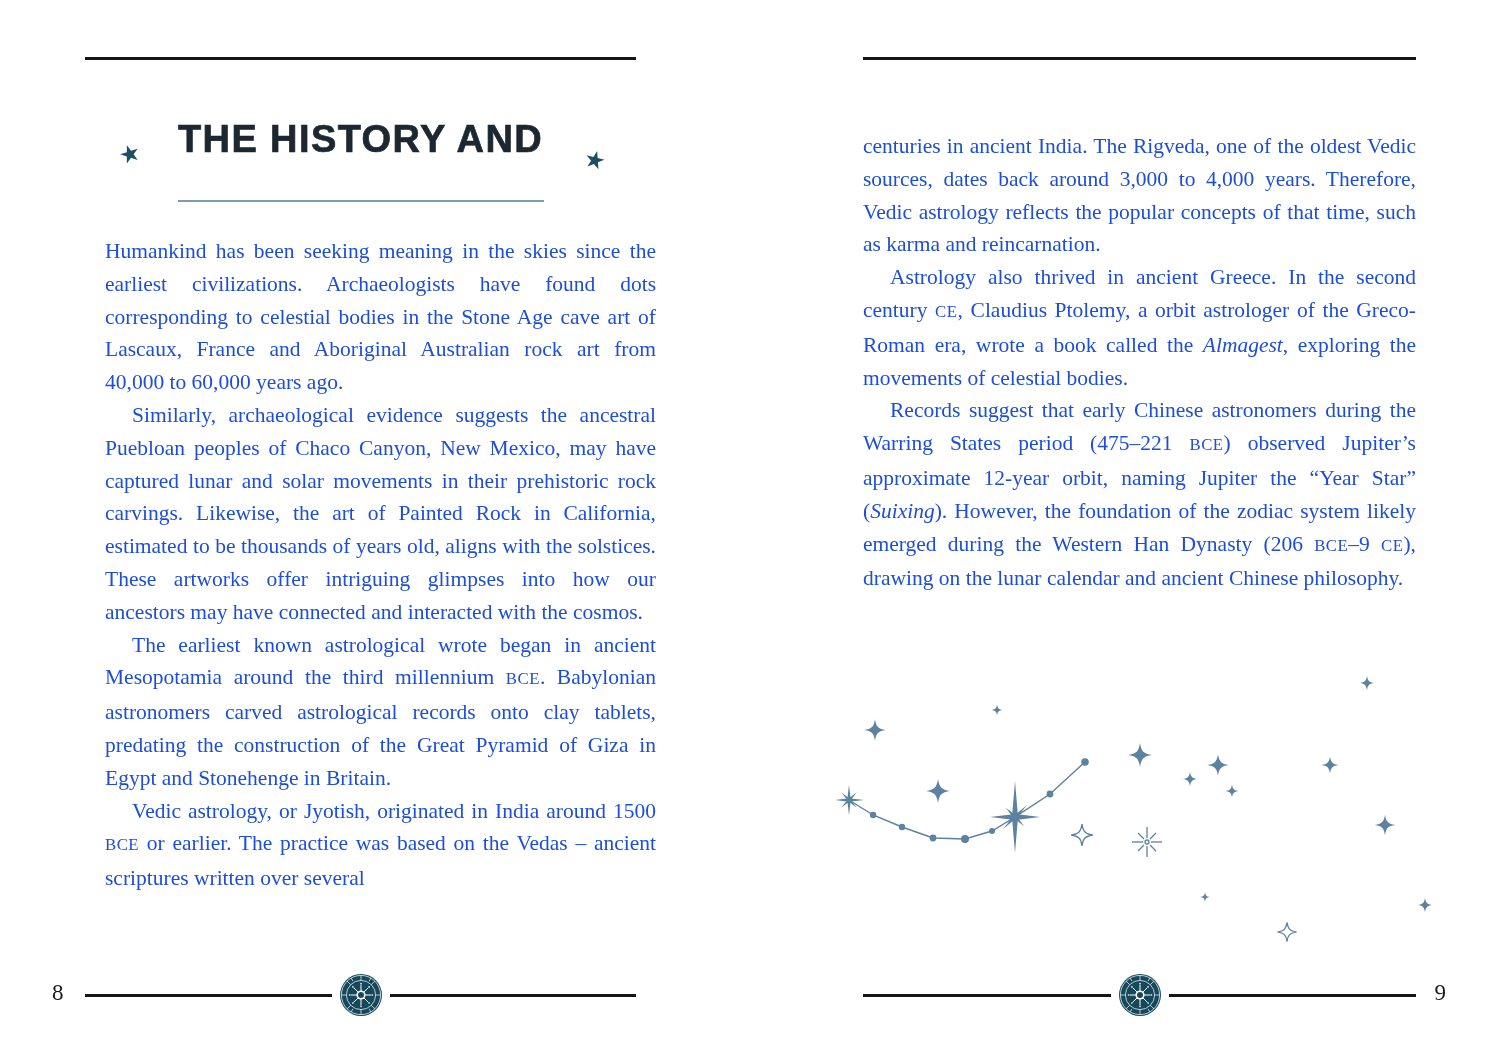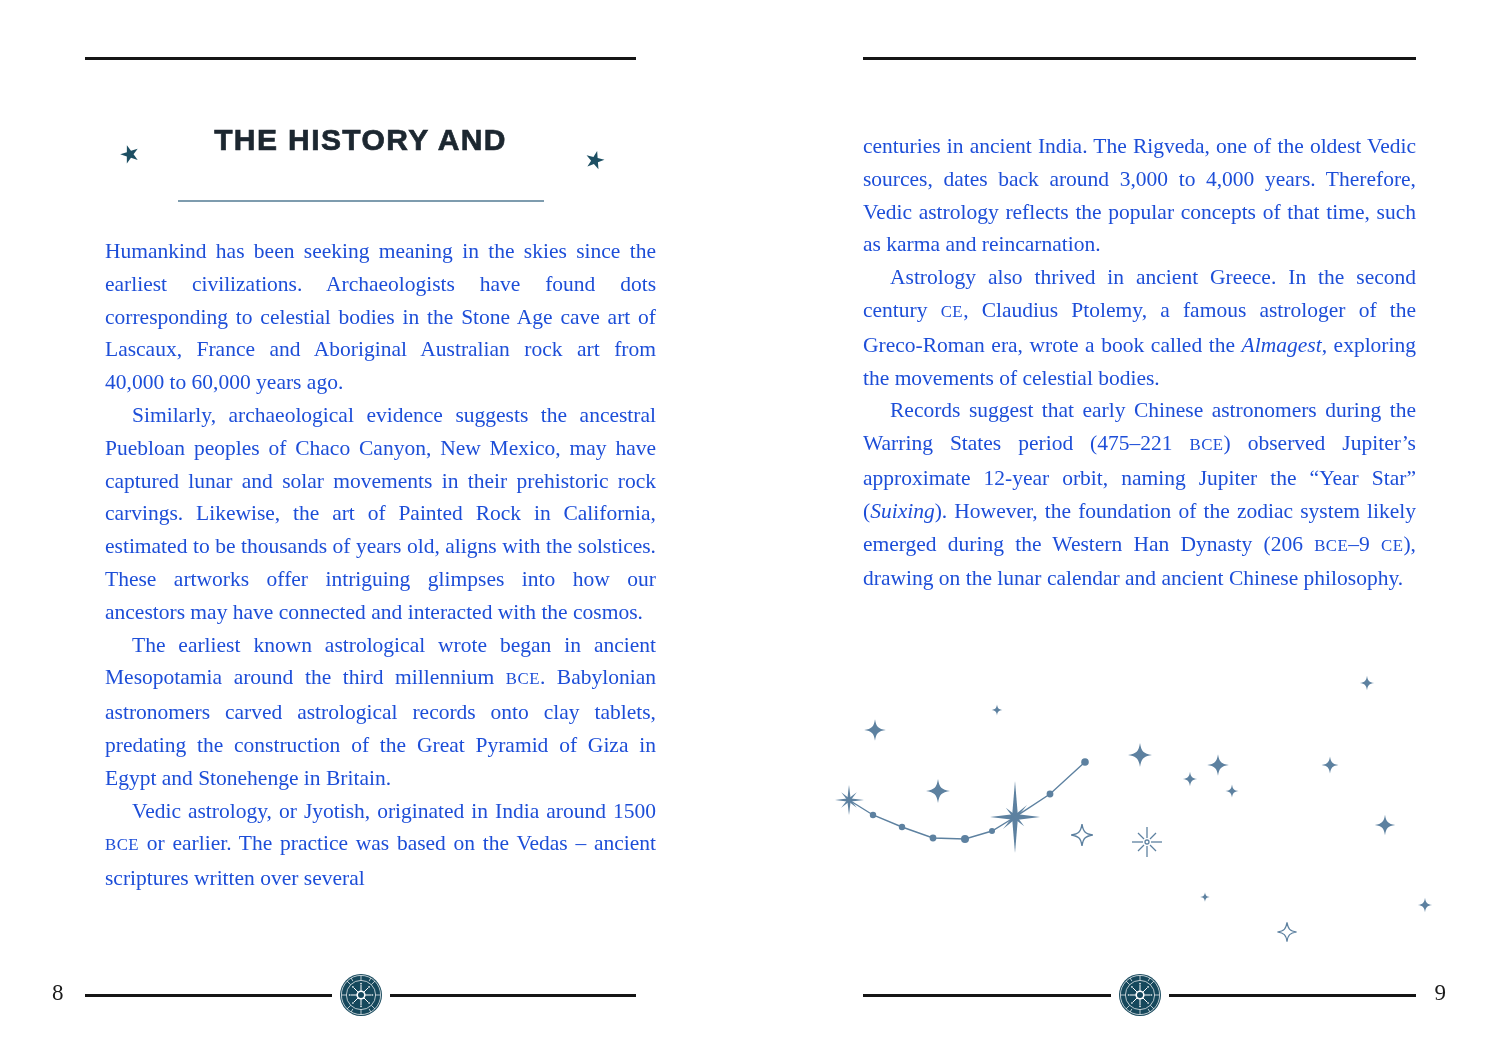--- a/index.html
+++ b/index.html
@@ -34,21 +34,21 @@
   .title-block {
     position: absolute;
     top: 124px; left: 0;
     width: 100%;
     text-align: center;
   }
   .title-line {
     font-family: "Liberation Sans", "DejaVu Sans", sans-serif;
     font-weight: 700;
     -webkit-text-stroke: 0.7px #1c2730;
-    font-size: 30px;
+    font-size: 38px;
     line-height: 31px;
     letter-spacing: 1.4px;
     color: #1c2730;
   }
   .title-star {
     position: absolute;
     color: #1d4f63;
     font-size: 24px;
     line-height: 24px;
   }
@@ -175,21 +175,21 @@
     </svg>
     <div class="footer-line"></div>
   </div>
 </div>
 
 <div class="page page-right">
   <div class="top-rule"></div>
 
   <div class="body-block right-body">
       <p class="body-para"><span>centuries in ancient India. The Rigveda, one of the oldest Vedic sources, dates back around 3,000 to 4,000 years. Therefore, Vedic astrology reflects the popular concepts of that time, such as karma and reincarnation.</span></p>
-      <p class="body-para indent"><span>Astrology also thrived in ancient Greece. In the second century </span><span class="smallcaps">CE</span><span>, Claudius Ptolemy, a famous astrologer of the Greco-Roman era, wrote a book called the </span><span class="italic">Almagest</span><span>, exploring the movements of celestial bodies.</span></p>
+      <p class="body-para indent"><span>Astrology also thrived in ancient Greece. In the second century </span><span class="smallcaps">CE</span><span>, Claudius Ptolemy, a orbit astrologer of the Greco-Roman era, wrote a book called the </span><span class="italic">Almagest</span><span>, exploring the movements of celestial bodies.</span></p>
       <p class="body-para indent"><span>Records suggest that early Chinese astronomers during the Warring States period (475–221 </span><span class="smallcaps">BCE</span><span>) observed Jupiter’s approximate 12-year orbit, naming Jupiter the “Year Star” (</span><span class="italic">Suixing</span><span>). However, the foundation of the zodiac system likely emerged during the Western Han Dynasty (206 </span><span class="smallcaps">BCE</span><span>–9 </span><span class="smallcaps">CE</span><span>), drawing on the lunar calendar and ancient Chinese philosophy.</span></p>
     </div>
 
   <div class="footer">
     <div class="footer-line"></div>
     <svg class="medallion" viewBox="0 0 44 44">
       <circle cx="22" cy="22" r="21" fill="#16485c"></circle>
       <circle cx="22" cy="22" r="19.6" fill="none" stroke="#ffffff" stroke-width="0.7"></circle>
       <circle cx="22" cy="22" r="14.6" fill="none" stroke="#ffffff" stroke-width="0.7"></circle>
       <g stroke="#ffffff" stroke-width="0.7">

